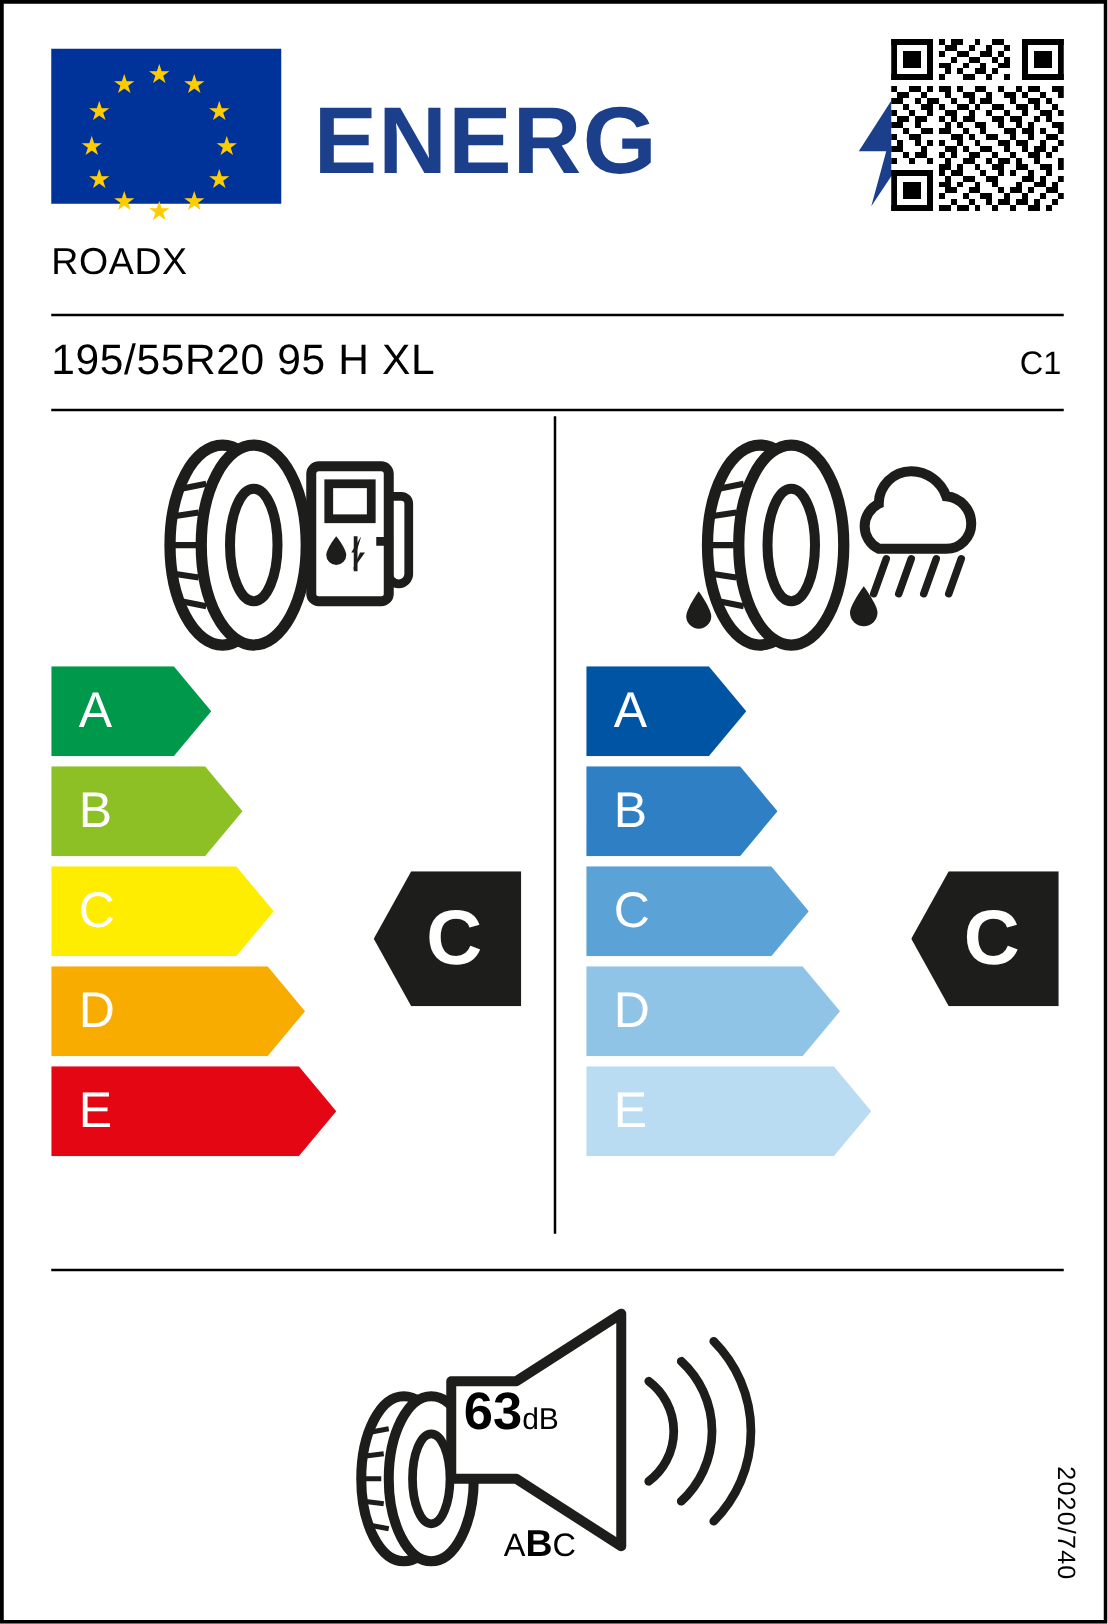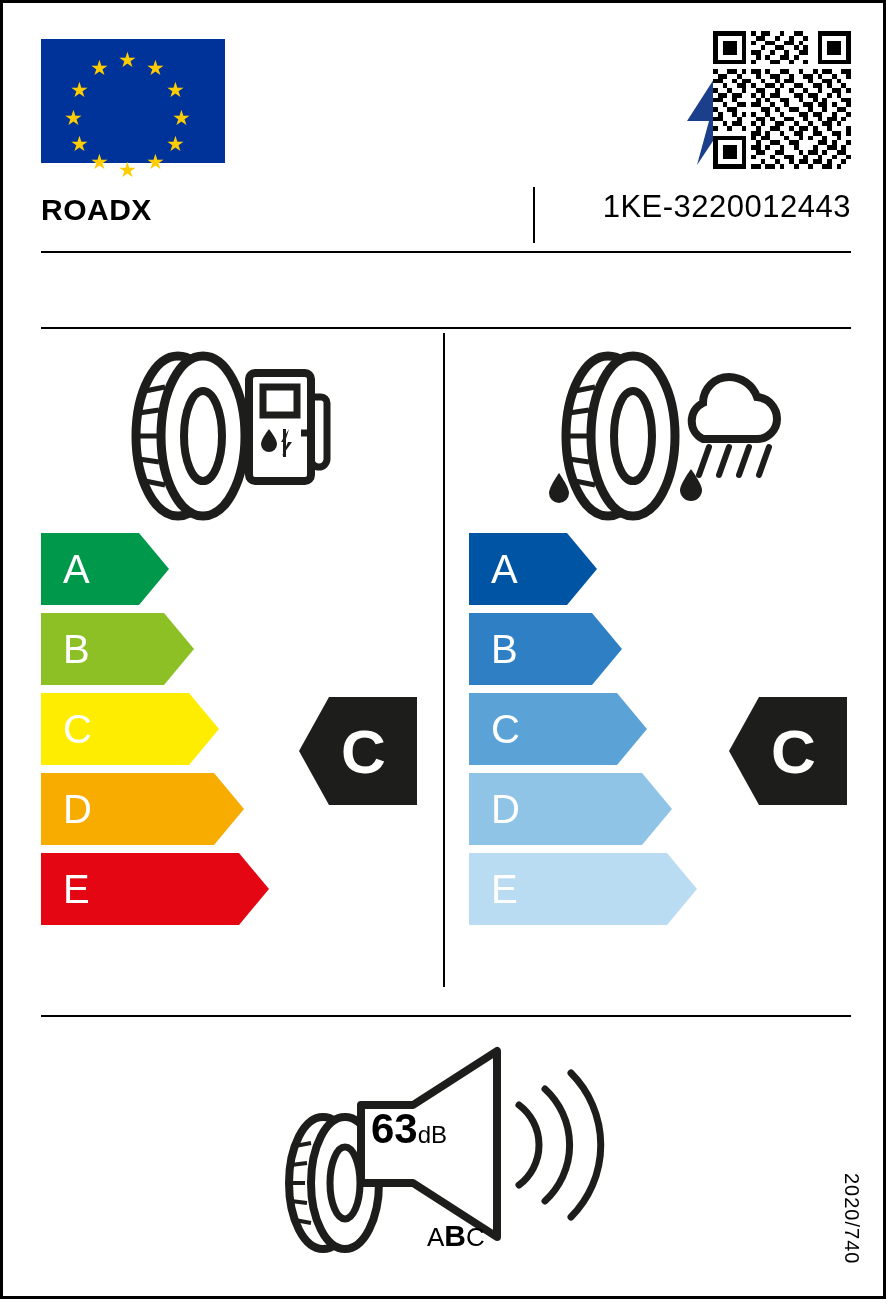--- a/index.html
+++ b/index.html
@@ -77,21 +77,21 @@
     left: 38px;
     top: 190px;
     width: 810px;
     height: 56px;
   }
   .brand {
     position: absolute;
     left: 0;
     top: 0;
     font-size: 30px;
-    font-weight: bold;
+    font-weight: normal;
     letter-spacing: 0.5px;
     color: #000;
   }
   .model-box {
     position: absolute;
     left: 492px;
     top: -6px;
     width: 318px;
     height: 56px;
     border-left: 2px solid #000;
@@ -239,21 +239,20 @@
   .noise-db .unit {
     font-size: 24px;
     font-weight: normal;
   }
   .noise-classes {
     position: absolute;
     left: 120px;
     top: 176px;
     font-size: 26px;
     color: #000;
-    margin-left: 24px;
   }
   .noise-classes .sel {
     font-size: 30px;
     font-weight: bold;
   }
 
   
   .regulation {
     position: absolute;
     right: 20px;
@@ -279,20 +278,21 @@
       <span class="star" style="left:124px; top:40px;">★</span>
       <span class="star" style="left:22px; top:68px;">★</span>
       <span class="star" style="left:130px; top:68px;">★</span>
       <span class="star" style="left:28px; top:94px;">★</span>
       <span class="star" style="left:124px; top:94px;">★</span>
       <span class="star" style="left:48px; top:112px;">★</span>
       <span class="star" style="left:104px; top:112px;">★</span>
       <span class="star" style="left:76px; top:120px;">★</span>
     </div>
 
+    <div class="energy-word">ENERG</div>
 
     <svg class="bolt" viewBox="0 0 60 100">
       <polygon points="42,0 6,56 28,56 16,100 56,40 32,40 56,0" fill="#1b3f8b"></polygon>
     </svg>
 
     <svg class="qr" viewBox="0 0 29 29" shape-rendering="crispEdges">
       <rect width="29" height="29" fill="#fff"></rect>
       <g fill="#000">
         <rect x="0" y="0" width="7" height="1"></rect>
           <rect x="0" y="6" width="7" height="1"></rect>
@@ -510,26 +510,27 @@
           <rect x="17" y="28" width="1" height="1"></rect>
         <rect x="20" y="28" width="1" height="1"></rect>
           <rect x="23" y="28" width="2" height="1"></rect>
           <rect x="26" y="28" width="1" height="1"></rect>
       </g>
     </svg>
   </div>
 
   <div class="brand-row">
     <div class="brand">ROADX</div>
-    <div class="model-box">
-      <div class="model">1KE-3220012443</div>
-    </div>
   </div>
   <div class="hr-top"></div>
 
+  <div class="size-row">
+    <div class="tyre-size">195/55R20 95 H XL</div>
+    <div class="tyre-class">C1</div>
+  </div>
   <div class="hr-mid"></div>
 
   <div class="col-divider"></div>
 
   <svg class="pictogram pict-fuel" viewBox="0 0 210 170">
     <g>
       <ellipse cx="55" cy="85" rx="42" ry="80" fill="none" stroke="#1d1d1b" stroke-width="9"></ellipse>
       <ellipse cx="80" cy="85" rx="42" ry="80" fill="#fff" stroke="#1d1d1b" stroke-width="9"></ellipse>
       <ellipse cx="80" cy="85" rx="19" ry="45" fill="#fff" stroke="#1d1d1b" stroke-width="8"></ellipse>
       <g stroke="#1d1d1b" stroke-width="5">

